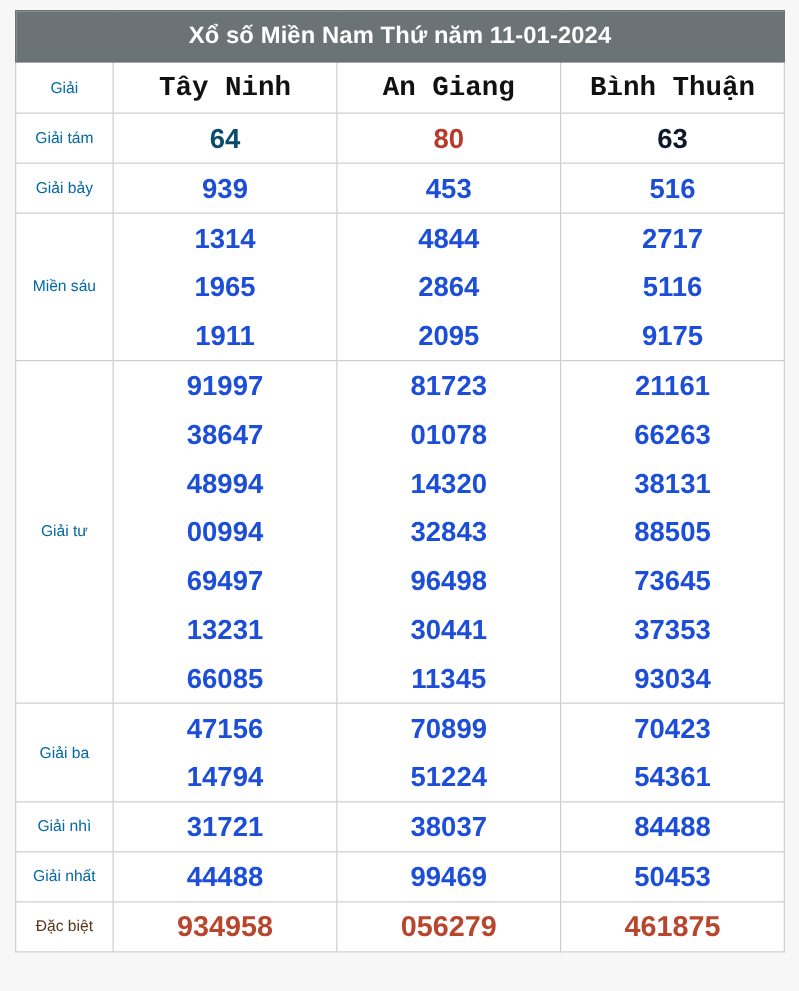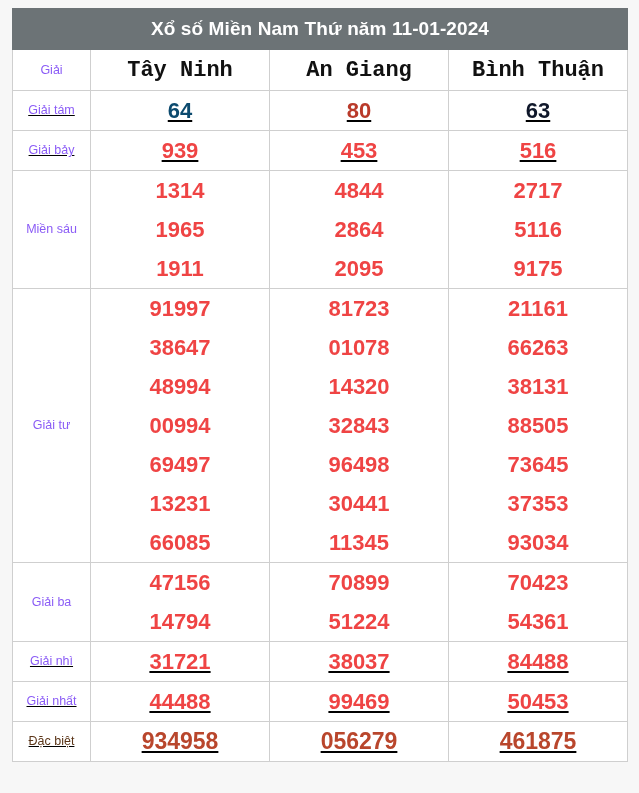--- a/index.html
+++ b/index.html
@@ -49,48 +49,48 @@
 
   .province-head {
     font-size: 22px;
     font-weight: bold;
     color: #111111;
     height: 40px;
     font-family: Liberation Mono, monospace;
   }
   .prize-label {
     font-size: 12.5px;
-    color: #8b5cf6;
+    color: #0369a1;
     font-weight: normal;
     line-height: 1.3;
   }
   .prize-label.special {
     color: #5b3518;
   }
   .num {
     font-size: 22px;
     font-weight: bold;
-    color: #ef4444;
+    color: #1d4ed8;
     line-height: 39px;
     white-space: nowrap;
   }
   .num.red {
     color: #b93a2a;
   }
   .num.special {
     color: #b9462c;
     font-size: 23px;
   }
   .stack {
     display: block;
   }
   .stack .num {
     display: block;
   }
-  .row-h1 { height: 39px; text-decoration: underline; }
+  .row-h1 { height: 39px; }
   .row-h3 { height: 117px; }
   .row-h7 { height: 260px; }
   .row-h2 { height: 78px; }
 </style>
 </head>
 <body>
 
 <div id="root">
 
   <table class="result-table">

